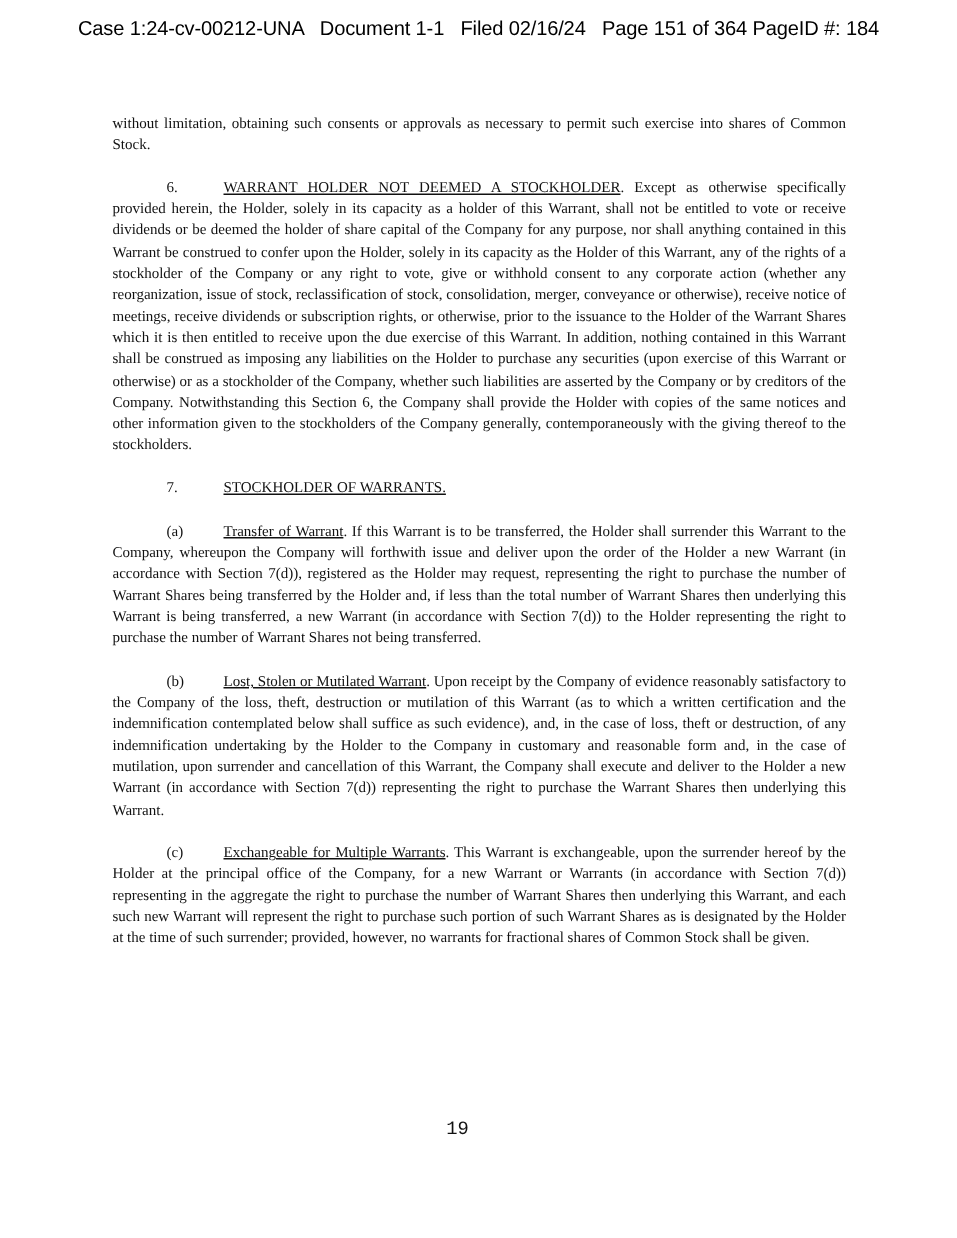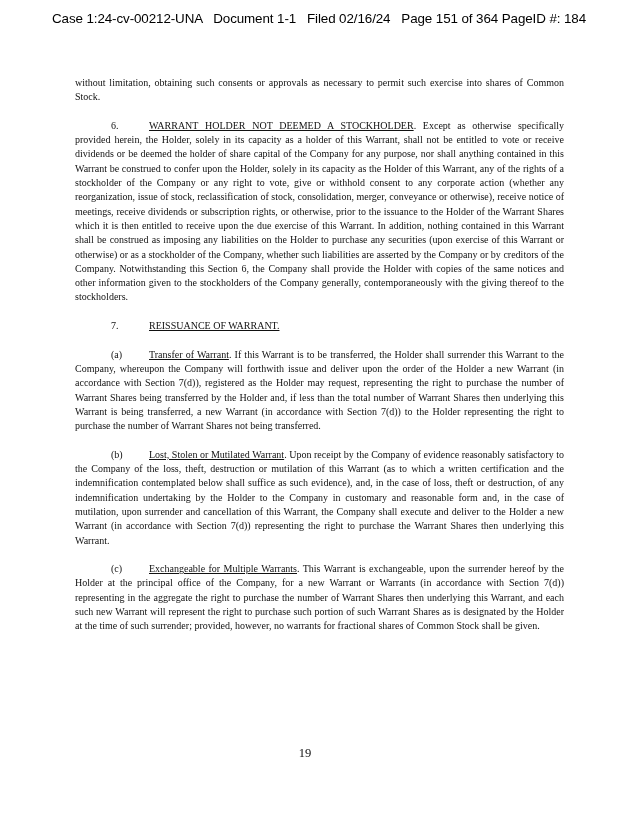--- a/index.html
+++ b/index.html
@@ -13,34 +13,34 @@
     position: absolute; left: 75px; top: 76px; width: 489px;
     font-family: "Liberation Serif", serif; font-size: 10px; line-height: 14.3px;
     color: #111;
   }
   p { margin: 0 0 14.3px 0; text-align: justify; }
   .ind { text-indent: 36px; }
   .num { display: inline-block; width: 38px; text-indent: 0; }
   u { text-decoration: underline; }
   .pagenum {
     position: absolute; top: 746px; left: 0; width: 610px; text-align: center;
-    font-family: Liberation Serif, serif; font-size: 12.55px; color: #111;
+    font-family: Liberation Mono, monospace; font-size: 12.55px; color: #111;
   }
 </style>
 </head>
 <body>
 
 <div class="header">Case 1:24-cv-00212-UNA   Document 1-1   Filed 02/16/24   Page 151 of 364 PageID #: 184</div>
 
 <div class="page">
   <p>without limitation, obtaining such consents or approvals as necessary to permit such exercise into shares of Common Stock.</p>
 
   <p class="ind"><span class="num">6.</span><u>WARRANT HOLDER NOT DEEMED A STOCKHOLDER</u><span>. Except as otherwise specifically provided herein, the Holder, solely in its capacity as a holder of this Warrant, shall not be entitled to vote or receive dividends or be deemed the holder of share capital of the Company for any purpose, nor shall anything contained in this Warrant be construed to confer upon the Holder, solely in its capacity as the Holder of this Warrant, any of the rights of a stockholder of the Company or any right to vote, give or withhold consent to any corporate action (whether any reorganization, issue of stock, reclassification of stock, consolidation, merger, conveyance or otherwise), receive notice of meetings, receive dividends or subscription rights, or otherwise, prior to the issuance to the Holder of the Warrant Shares which it is then entitled to receive upon the due exercise of this Warrant. In addition, nothing contained in this Warrant shall be construed as imposing any liabilities on the Holder to purchase any securities (upon exercise of this Warrant or otherwise) or as a stockholder of the Company, whether such liabilities are asserted by the Company or by creditors of the Company. Notwithstanding this Section 6, the Company shall provide the Holder with copies of the same notices and other information given to the stockholders of the Company generally, contemporaneously with the giving thereof to the stockholders.</span></p>
 
-  <p class="ind"><span class="num">7.</span><u>REISSUANCE OF WARRANT.</u></p>
+  <p class="ind"><span class="num">7.</span><u>STOCKHOLDER OF WARRANTS.</u></p>
 
   <p class="ind"><span class="num">(a)</span><u>Transfer of Warrant</u><span>. If this Warrant is to be transferred, the Holder shall surrender this Warrant to the Company, whereupon the Company will forthwith issue and deliver upon the order of the Holder a new Warrant (in accordance with Section 7(d)), registered as the Holder may request, representing the right to purchase the number of Warrant Shares being transferred by the Holder and, if less than the total number of Warrant Shares then underlying this Warrant is being transferred, a new Warrant (in accordance with Section 7(d)) to the Holder representing the right to purchase the number of Warrant Shares not being transferred.</span></p>
 
   <p class="ind"><span class="num">(b)</span><u>Lost, Stolen or Mutilated Warrant</u><span>. Upon receipt by the Company of evidence reasonably satisfactory to the Company of the loss, theft, destruction or mutilation of this Warrant (as to which a written certification and the indemnification contemplated below shall suffice as such evidence), and, in the case of loss, theft or destruction, of any indemnification undertaking by the Holder to the Company in customary and reasonable form and, in the case of mutilation, upon surrender and cancellation of this Warrant, the Company shall execute and deliver to the Holder a new Warrant (in accordance with Section 7(d)) representing the right to purchase the Warrant Shares then underlying this Warrant.</span></p>
 
   <p class="ind"><span class="num">(c)</span><u>Exchangeable for Multiple Warrants</u><span>. This Warrant is exchangeable, upon the surrender hereof by the Holder at the principal office of the Company, for a new Warrant or Warrants (in accordance with Section 7(d)) representing in the aggregate the right to purchase the number of Warrant Shares then underlying this Warrant, and each such new Warrant will represent the right to purchase such portion of such Warrant Shares as is designated by the Holder at the time of such surrender; provided, however, no warrants for fractional shares of Common Stock shall be given.</span></p>
 </div>
 
 <div class="pagenum">19</div>
 

